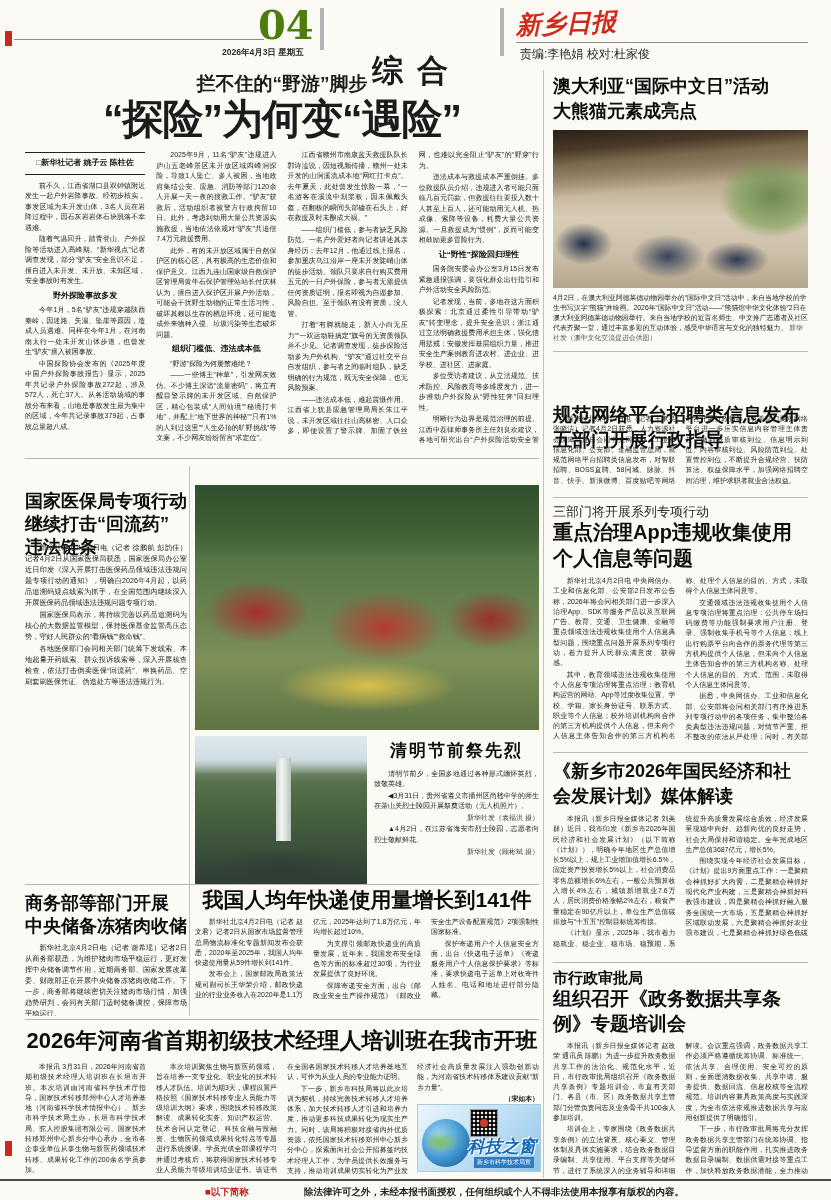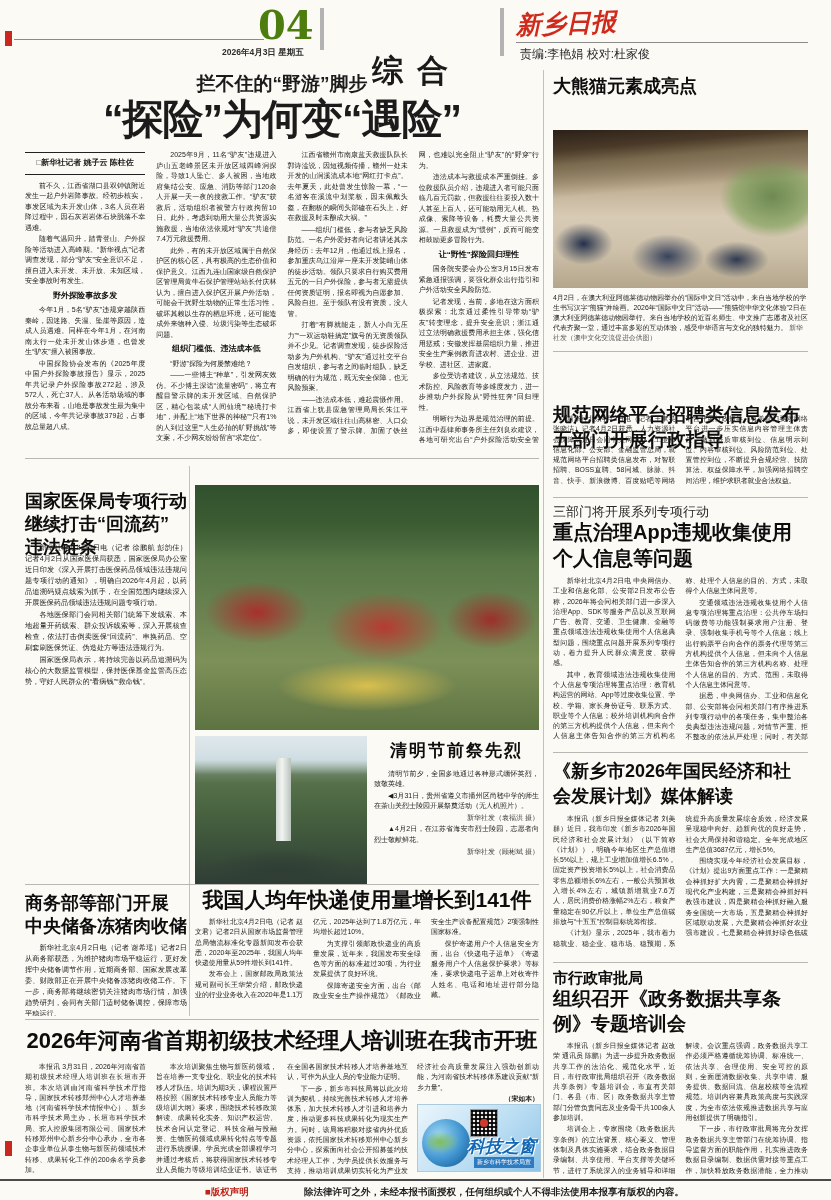--- a/index.html
+++ b/index.html
@@ -128,22 +128,22 @@
   <div class="abs vrule" style="left:189px;top:466px;height:550px;"></div>
 
   <div>
     <div class="abs hl-lines" style="left:25px;top:466px;width:164px;font-size:18px;line-height:23px;margin-top:24px;">
         <p>国家医保局专项行动</p>
         <p>继续打击“回流药”</p>
         <p>违法链条</p>
       </div>
     <div class="abs body-text" style="left:25px;top:542px;width:162px;height:338px;font-size:7.2px;line-height:11px;">
         <p>新华社北京4月2日电（记者 徐鹏航 彭韵佳）记者4月2日从国家医保局获悉，国家医保局办公室近日印发《深入开展打击医保药品领域违法违规问题专项行动的通知》，明确自2026年4月起，以药品追溯码疑点线索为抓手，在全国范围内继续深入开展医保药品领域违法违规问题专项行动。</p>
+        <p>国家医保局表示，将持续完善以药品追溯码为核心的大数据监管模型，保持医保基金监管高压态势，守好人民群众的“看病钱”“救命钱”。</p>
         <p>各地医保部门会同相关部门统筹下发线索、本地超量开药线索、群众投诉线索等，深入开展核查检查，依法打击倒卖医保“回流药”、串换药品、空刷套刷医保凭证、伪造处方等违法违规行为。</p>
-        <p>国家医保局表示，将持续完善以药品追溯码为核心的大数据监管模型，保持医保基金监管高压态势，守好人民群众的“看病钱”“救命钱”。</p>
       </div>
   </div>
 
   <div class="abs photo photo-memorial" style="left:195px;top:485px;width:344px;height:245px;"></div>
   <div class="abs photo photo-monument" style="left:195px;top:736px;width:172px;height:148px;"></div>
   <div class="abs memorial-box" style="left:374px;top:738px;width:165px;height:146px;overflow:hidden;">
     <h3 class="memorial-title">清明节前祭先烈</h3>
     <div class="body-text" style="font-size:7px;line-height:10.6px;">
         <p>清明节前夕，全国多地通过各种形式缅怀英烈，致敬英雄。</p>
         <p>◀3月31日，贵州省遵义市播州区尚嵇中学的师生在茶山关烈士陵园开展祭奠活动（无人机照片）。</p>
@@ -192,20 +192,21 @@
     <div class="abs tech-logo" style="left:417px;top:1104px;width:122px;height:66px;">
       <div class="globe"></div>
       <div class="qr"></div>
       <div class="tech-title">科技之窗</div>
       <div class="tech-sub">新乡市科学技术局宣</div>
     </div>
   </div>
 
   <div>
     <div class="abs hl-lines" style="left:553px;top:74px;width:255px;font-size:18px;line-height:25px;">
+        <p>澳大利亚“国际中文日”活动</p>
         <p>大熊猫元素成亮点</p>
       </div>
     <div class="abs photo photo-zoo" style="left:553px;top:130px;width:255px;height:158px;"></div>
     <div class="abs caption-small" style="left:553px;top:293px;width:255px;height:52px;overflow:hidden;">
       <p style="display:inline;">4月2日，在澳大利亚阿德莱德动物园举办的“国际中文日”活动中，来自当地学校的学生书写汉字“熊猫”并绘画。2026年“国际中文日”活动——“熊猫馆中华文化体验”2日在澳大利亚阿德莱德动物园举行。来自当地学校的近百名师生、中文推广志愿者及社区代表齐聚一堂，通过丰富多彩的互动体验，感受中华语言与文化的独特魅力。</p>
       <span style="color:#555;">新华社发（澳中文化交流促进会供图）</span>
     </div>
   </div>
   <div class="abs hrule" style="left:553px;top:351px;width:255px;"></div>
 
@@ -246,16 +247,16 @@
     <div class="abs kicker-bold" style="left:553px;top:969px;width:255px;">市行政审批局</div>
     <h2 class="abs" style="left:553px;top:986px;width:255px;font-size:19px;line-height:25px;">组织召开《政务数据共享条例》专题培训会</h2>
     <div class="abs body-text cols-2" style="left:553px;top:1041px;width:255px;height:136px;font-size:6.9px;line-height:10.3px;">
         <p>本报讯（新乡日报全媒体记者 赵改荣 通讯员 陈鹏）为进一步提升政务数据共享工作的法治化、规范化水平，近日，市行政审批局组织召开《政务数据共享条例》专题培训会，市直有关部门、各县（市、区）政务数据共享主管部门分管负责同志及业务骨干共100余人参加培训。</p>
         <p>培训会上，专家围绕《政务数据共享条例》的立法背景、核心要义、管理体制及具体实施要求，结合政务数据目录编制、共享使用、平台支撑等关键环节，进行了系统深入的业务辅导和详细解读。会议重点强调，政务数据共享工作必须严格遵循统筹协调、标准统一、依法共享、合理使用、安全可控的原则，全面厘清数据收集、共享申请、服务提供、数据回流、信息校核等全流程规范。培训内容兼具政策高度与实践深度，为全市依法依规推进数据共享与应用创新提供了明确指引。</p>
         <p>下一步，市行政审批局将充分发挥政务数据共享主管部门在统筹协调、指导监督方面的职能作用，扎实推进政务数据目录编制、数据供需对接等重点工作，加快释放政务数据潜能，全力推动数字政府与高效服务型政府建设迈上新台阶。</p>
       </div>
   </div>
 
   <div class="abs hrule" style="left:0;top:1179px;width:831px;height:2px;background:#4a4a4a;"></div>
-  <div class="abs footer-label" style="left:205px;top:1186px;">■版权声明</div>
+  <div class="abs footer-label" style="left:205px;top:1186px;">■以下简称</div>
   <div class="abs footer-text" style="left:268px;top:1186px;padding-left:36px;">除法律许可之外，未经本报书面授权，任何组织或个人不得非法使用本报享有版权的内容。</div>
 
 </div>
 
 </body></html>

